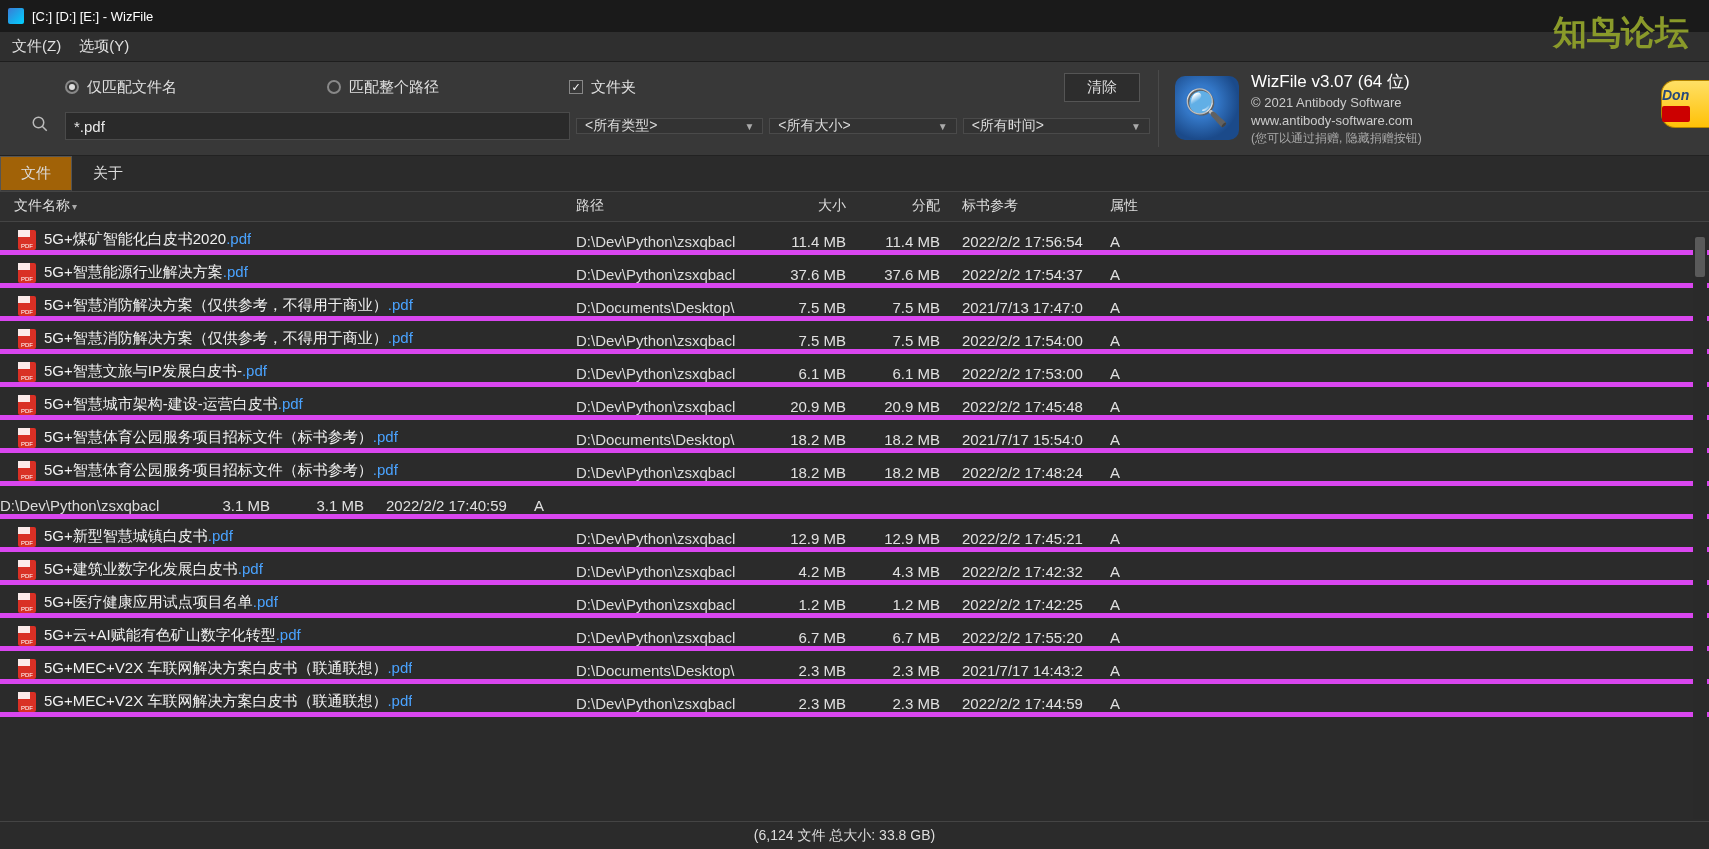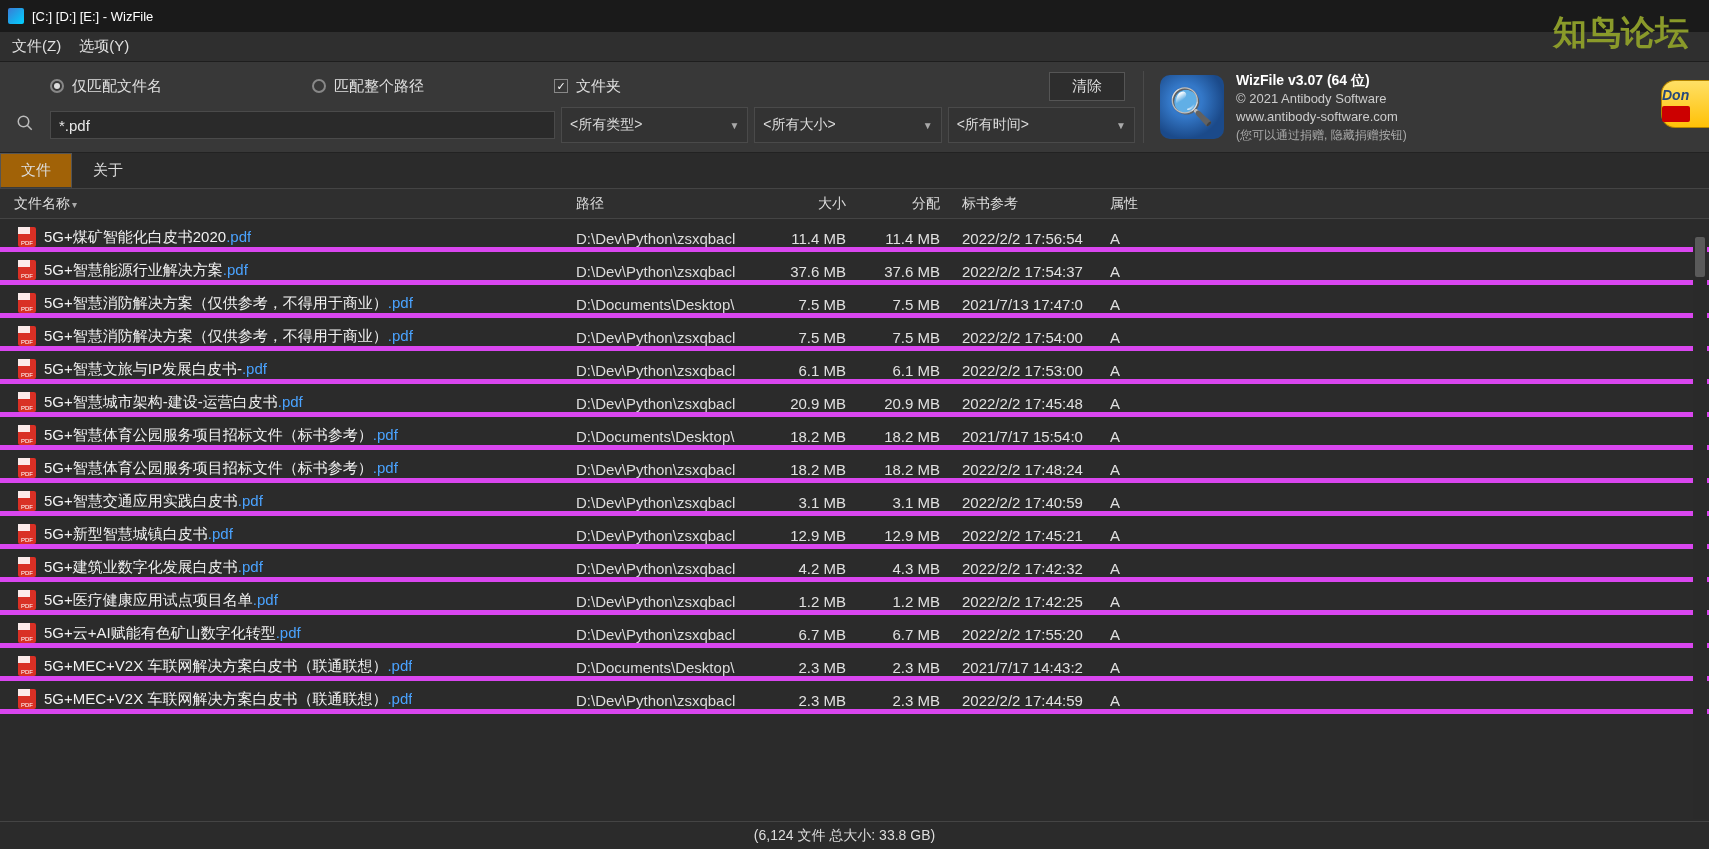--- a/index.html
+++ b/index.html
@@ -40,21 +40,21 @@
   top: 10px; right: 20px;
   font-size: 34px;
   font-family: "KaiTi","STKaiti",serif;
   color: #8a9a2a;
   font-weight: bold;
   pointer-events: none;
   z-index: 50;
 }
 .search-area {
   background: #383838;
-  padding: 8px 0 8px 0;
+  padding: 8px 0 8px 15px;
   display: flex;
   border-bottom: 1px solid #222;
   align-items: center;
 }
 .search-left { flex: 0 0 1135px; padding-left: 50px; }
 .filter-row {
   display: flex;
   align-items: center;
   height: 32px;
   gap: 40px;
@@ -102,21 +102,21 @@
   flex: 0 0 505px;
   height: 28px;
   background: #2a2a2a;
   border: 1px solid #4a4a4a;
   color: #e8e8e8;
   padding: 0 8px;
   font-size: 15px;
 }
 .combo {
   flex: 1;
-  height: 36px;
+  height: 16px;
   margin-left: 6px;
   background: #333;
   border: 1px solid #4a4a4a;
   display: flex;
   align-items: center;
   justify-content: space-between;
   padding: 0 8px;
   font-size: 14px;
   color: #ddd;
 }
@@ -131,21 +131,21 @@
   margin-left: 8px;
 }
 .info-panel .logo {
   width: 64px; height: 64px;
   background: radial-gradient(circle at 40% 40%, #3478c8 30%, #1b4a8a 70%);
   border-radius: 10px;
   display:flex; align-items:center; justify-content:center;
   font-size: 36px;
 }
 .info-text { font-size: 13px; color:#ccc; line-height:1.4; }
-.info-text .ttl { font-size: 14px; font-weight: bold; color:#fff; }
+.info-text .ttl { font-size: 17px; font-weight: normal; color:#fff; }
 .donate {
   position: absolute;
   right: 0; top: 80px;
   width: 48px; height: 48px;
   background: linear-gradient(#ffe066,#ffc107);
   border: 1px solid #b58500;
   border-right: none;
   border-radius: 14px 0 0 14px;
   display:flex; flex-direction:column; justify-content:center;
   font-style: italic; font-weight: bold; color:#28487a;
@@ -407,24 +407,20 @@
           <span class="pdf-icon"></span>
           <span class="fname">5G+智慧体育公园服务项目招标文件（标书参考）<span class="ext">.pdf</span></span>
         </div>
         <div class="col-path">D:\Dev\Python\zsxqbacl</div>
         <div class="col-size">18.2 MB</div>
         <div class="col-alloc">18.2 MB</div>
         <div class="col-mtime">2022/2/2 17:48:24</div>
         <div class="col-attr">A</div>
       </div>
       <div class="row">
-        <div class="col-name">
-          <span class="pdf-icon"></span>
-          <span class="fname">5G+智慧交通应用实践白皮书<span class="ext">.pdf</span></span>
-        </div>
         <div class="col-path">D:\Dev\Python\zsxqbacl</div>
         <div class="col-size">3.1 MB</div>
         <div class="col-alloc">3.1 MB</div>
         <div class="col-mtime">2022/2/2 17:40:59</div>
         <div class="col-attr">A</div>
       </div>
       <div class="row">
         <div class="col-name">
           <span class="pdf-icon"></span>
           <span class="fname">5G+新型智慧城镇白皮书<span class="ext">.pdf</span></span>

